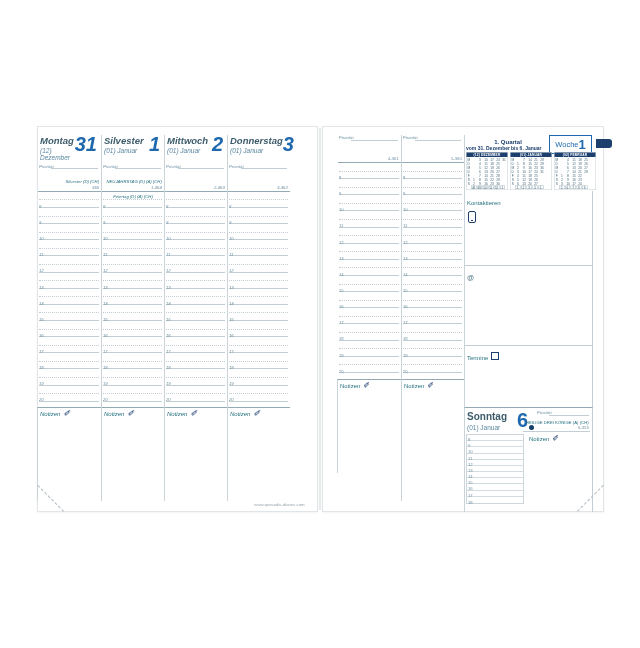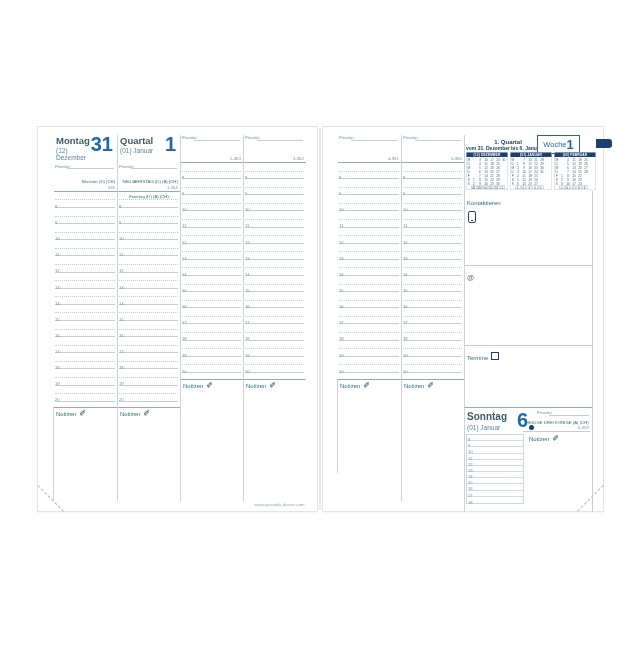--- a/index.html
+++ b/index.html
@@ -30,21 +30,21 @@
   .page-left{left:0;width:281px;}
   .page-right{left:285px;width:282px;}
   .spine{position:absolute;left:282px;top:2px;width:2px;height:382px;background:#e8ebec;}
 
   
   .f4,.f5{display:inline-block;white-space:nowrap;line-height:1.2;transform:scale(.5);}
   .f4{font-size:8.5px;}
   .f5{font-size:10px;}
 
   .day-cols{position:absolute;top:8px;display:flex;}
-  .page-left .day-cols{left:16px;}
+  .page-left .day-cols{left:0;font-style:italic;}
   .page-right .day-cols{left:15px;}
   .day-col{width:63px;height:366px;box-sizing:border-box;position:relative;display:flex;flex-direction:column;}
   .day-col + .day-col{border-left:1px solid var(--divider);}
 
   .day-header{height:29px;display:flex;justify-content:space-between;padding:0 4px 0 2px;box-sizing:border-box;}
   .day-name{font-size:9.5px;font-weight:bold;color:var(--dayname);line-height:1.05;padding-top:1px;}
   .day-sub{font-size:6.5px;color:var(--sub);margin-top:1.5px;}
   .day-num{font-size:20px;font-weight:bold;color:var(--blue);line-height:.95;}
 
   .prio-row{height:6px;position:relative;}
@@ -69,21 +69,21 @@
   .day-cols .day-col:first-child .notes-head,
   .day-cols .day-col:first-child .notes-area{border-left:1px solid var(--divider);margin-left:-1px;}
 
   .website-txt{position:absolute;right:12px;bottom:4px;transform-origin:100% 100%;color:#9aa3a8;}
 
   
   .right-panel{position:absolute;left:141px;top:8px;width:129px;height:272px;border-left:1px solid var(--divider);box-sizing:border-box;}
   .quarter{position:absolute;left:0;top:4px;width:86px;text-align:center;font-size:6px;font-weight:bold;color:var(--navy);}
   .from-label{position:absolute;left:1px;top:10px;transform-origin:0 0;color:var(--navy);font-weight:bold;}
   .to-label{position:absolute;left:46px;top:10px;transform-origin:0 0;color:var(--navy);font-weight:bold;}
-  .week-box{position:absolute;right:13px;top:0;width:43px;height:19px;border:1px solid var(--blue);background:#fff;
+  .week-box{position:absolute;right:1px;top:0;width:43px;height:19px;border:1px solid var(--blue);background:#fff;
             display:flex;align-items:center;justify-content:center;gap:0;box-sizing:border-box;}
   .week-word{font-size:7.5px;color:var(--blue);}
   .week-num{font-size:13px;font-weight:bold;color:var(--blue);}
 
   .cals{position:absolute;left:1px;top:17px;display:flex;gap:3px;}
   .mini-cal{width:41px;height:38px;overflow:visible;}
   .mc-inner{width:82px;transform:scale(.5);transform-origin:0 0;border:1px solid #c5d0d5;background:#fff;}
   .mc-title{height:9px;background:var(--navy);color:#fff;font-size:6.5px;font-weight:bold;text-align:center;line-height:9px;letter-spacing:.3px;}
   .mc-row{display:flex;height:8px;align-items:center;}
   .mc-dow{width:9px;font-size:6.5px;color:#47697b;text-align:center;}
@@ -205,21 +205,21 @@
     <div class="notes-head">
       <span class="notes-label">Notizen</span>
       <span class="pencil-icon">✐</span>
     </div>
     <div class="notes-area"></div>
   </div>
 
   <div class="day-col">
     <div class="day-header">
       <div class="dh-left">
-        <div class="day-name">Quartal</div>
+        <div class="day-name">Silvester</div>
         <div class="day-sub">(01) Januar</div>
       </div>
       <div class="day-num">1</div>
     </div>
     <div class="prio-row">
       <span class="f4 prio-label">Priorität</span>
       <span class="prio-line"></span>
     </div>
     <div class="holiday-box">
       <span class="f4 holiday-name">NEUJAHRSTAG (D) (A) (CH)</span>
@@ -280,20 +280,27 @@
 <div class="grid-note">Feiertag (D) (A) (CH)</div>
           </div>
     <div class="notes-head">
       <span class="notes-label">Notizen</span>
       <span class="pencil-icon">✐</span>
     </div>
     <div class="notes-area"></div>
   </div>
 
   <div class="day-col">
+    <div class="day-header">
+      <div class="dh-left">
+        <div class="day-name">Mittwoch</div>
+        <div class="day-sub">(01) Januar</div>
+      </div>
+      <div class="day-num">2</div>
+    </div>
     <div class="prio-row">
       <span class="f4 prio-label">Priorität</span>
       <span class="prio-line"></span>
     </div>
     <div class="holiday-box">
       <span class="f4 holiday-name"></span>
       <span class="f4 day-count">2-363</span>
     </div>
     <div class="hour-grid">
   <div class="hour-slot">
@@ -349,20 +356,27 @@
   </div>
 </div>
     <div class="notes-head">
       <span class="notes-label">Notizen</span>
       <span class="pencil-icon">✐</span>
     </div>
     <div class="notes-area"></div>
   </div>
 
   <div class="day-col">
+    <div class="day-header">
+      <div class="dh-left">
+        <div class="day-name">Donnerstag</div>
+        <div class="day-sub">(01) Januar</div>
+      </div>
+      <div class="day-num">3</div>
+    </div>
     <div class="prio-row">
       <span class="f4 prio-label">Priorität</span>
       <span class="prio-line"></span>
     </div>
     <div class="holiday-box">
       <span class="f4 holiday-name"></span>
       <span class="f4 day-count">3-362</span>
     </div>
     <div class="hour-grid">
   <div class="hour-slot">

